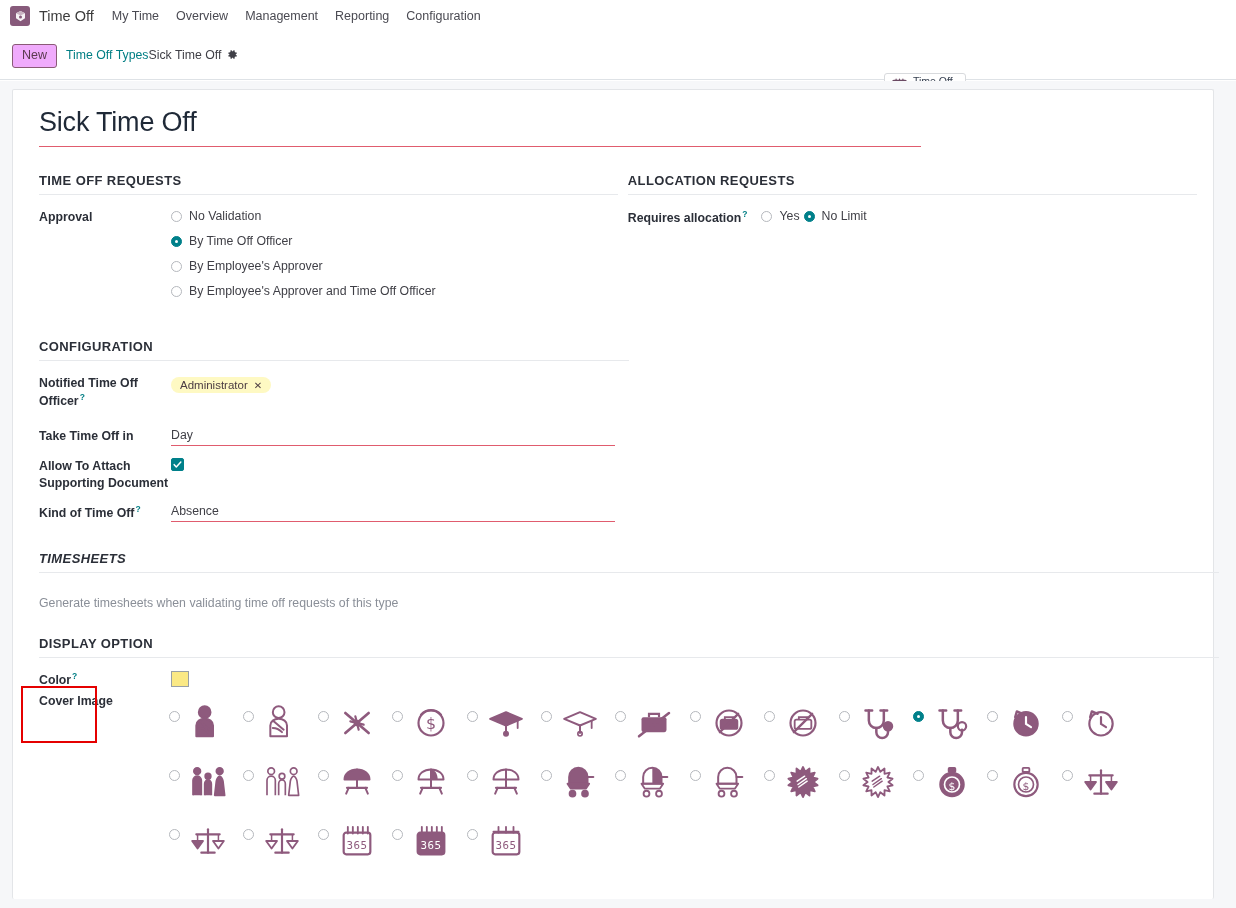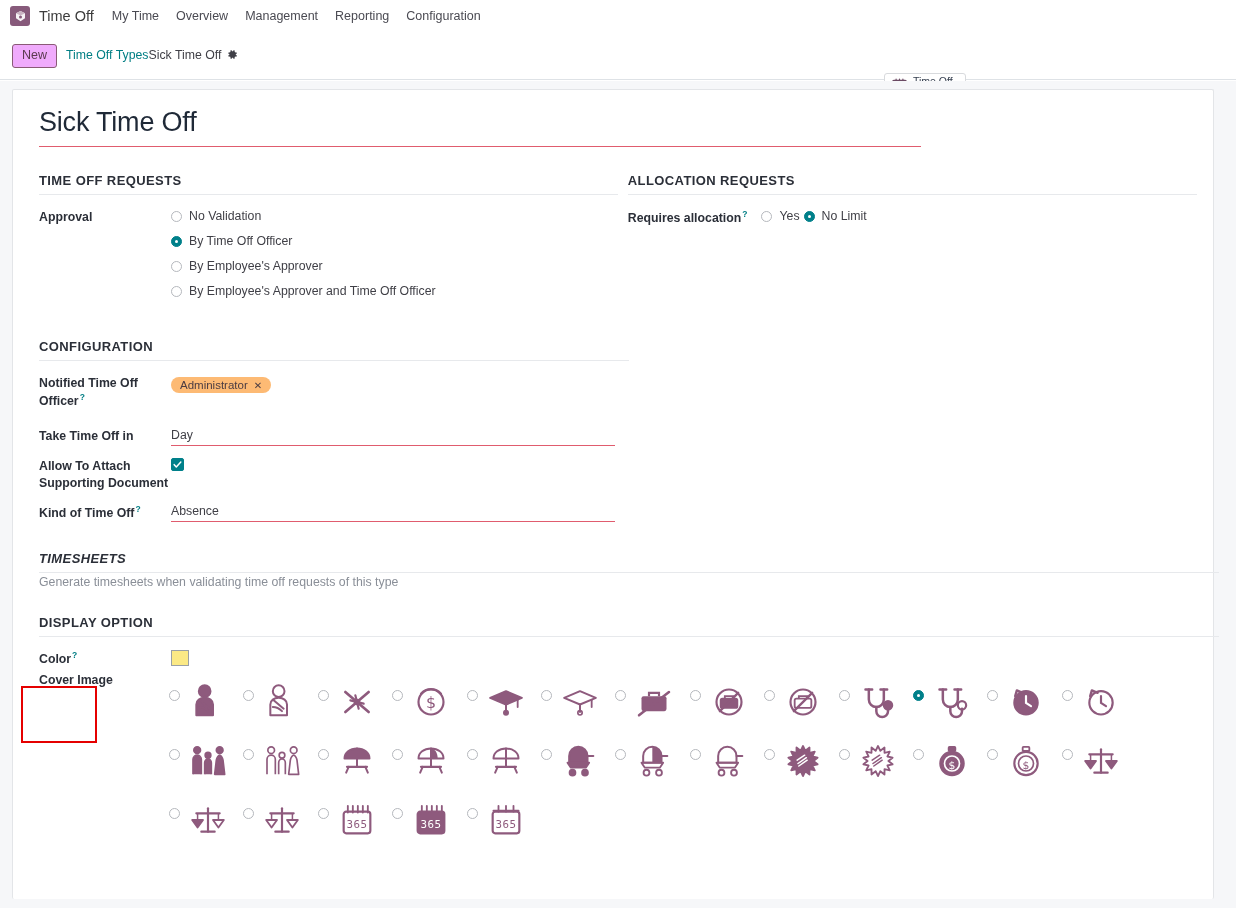--- a/index.html
+++ b/index.html
@@ -185,21 +185,21 @@
   }
   .radio-label { font-size: 12.3px; color: #3f3f46; cursor: pointer; }
 
   .inline-radios { display: flex; align-items: flex-start; gap: 4px; }
 
   
   .tag {
     display: inline-flex;
     align-items: center;
     gap: 6px;
-    background: #fdba74;
+    background: #fef9c3;
     color: #4b3c42;
     border-radius: 10px;
     font-size: 11.5px;
     padding: 2px 9px;
   }
   .tag-x { font-size: 10px; cursor: pointer; color: #4b3c42; }
 
   
   .uline-input {
     width: 444px;
@@ -219,21 +219,21 @@
     display: flex; align-items: center; justify-content: center;
     cursor: pointer;
   }
   .cbox svg { display: block; }
 
   
   .sect { padding-left: 10px; margin-top: 26px; }
   .sect-note {
     font-size: 12.3px;
     color: #8a8f98;
-    margin-top: 2px;
+    margin-top: 23px;
   }
 
   
   #color-cover-highlight {
     position: absolute;
     left: 21px; top: 686px;
     width: 76px; height: 57px;
     border: 2px solid #e50000;
     pointer-events: none;
     z-index: 5;

